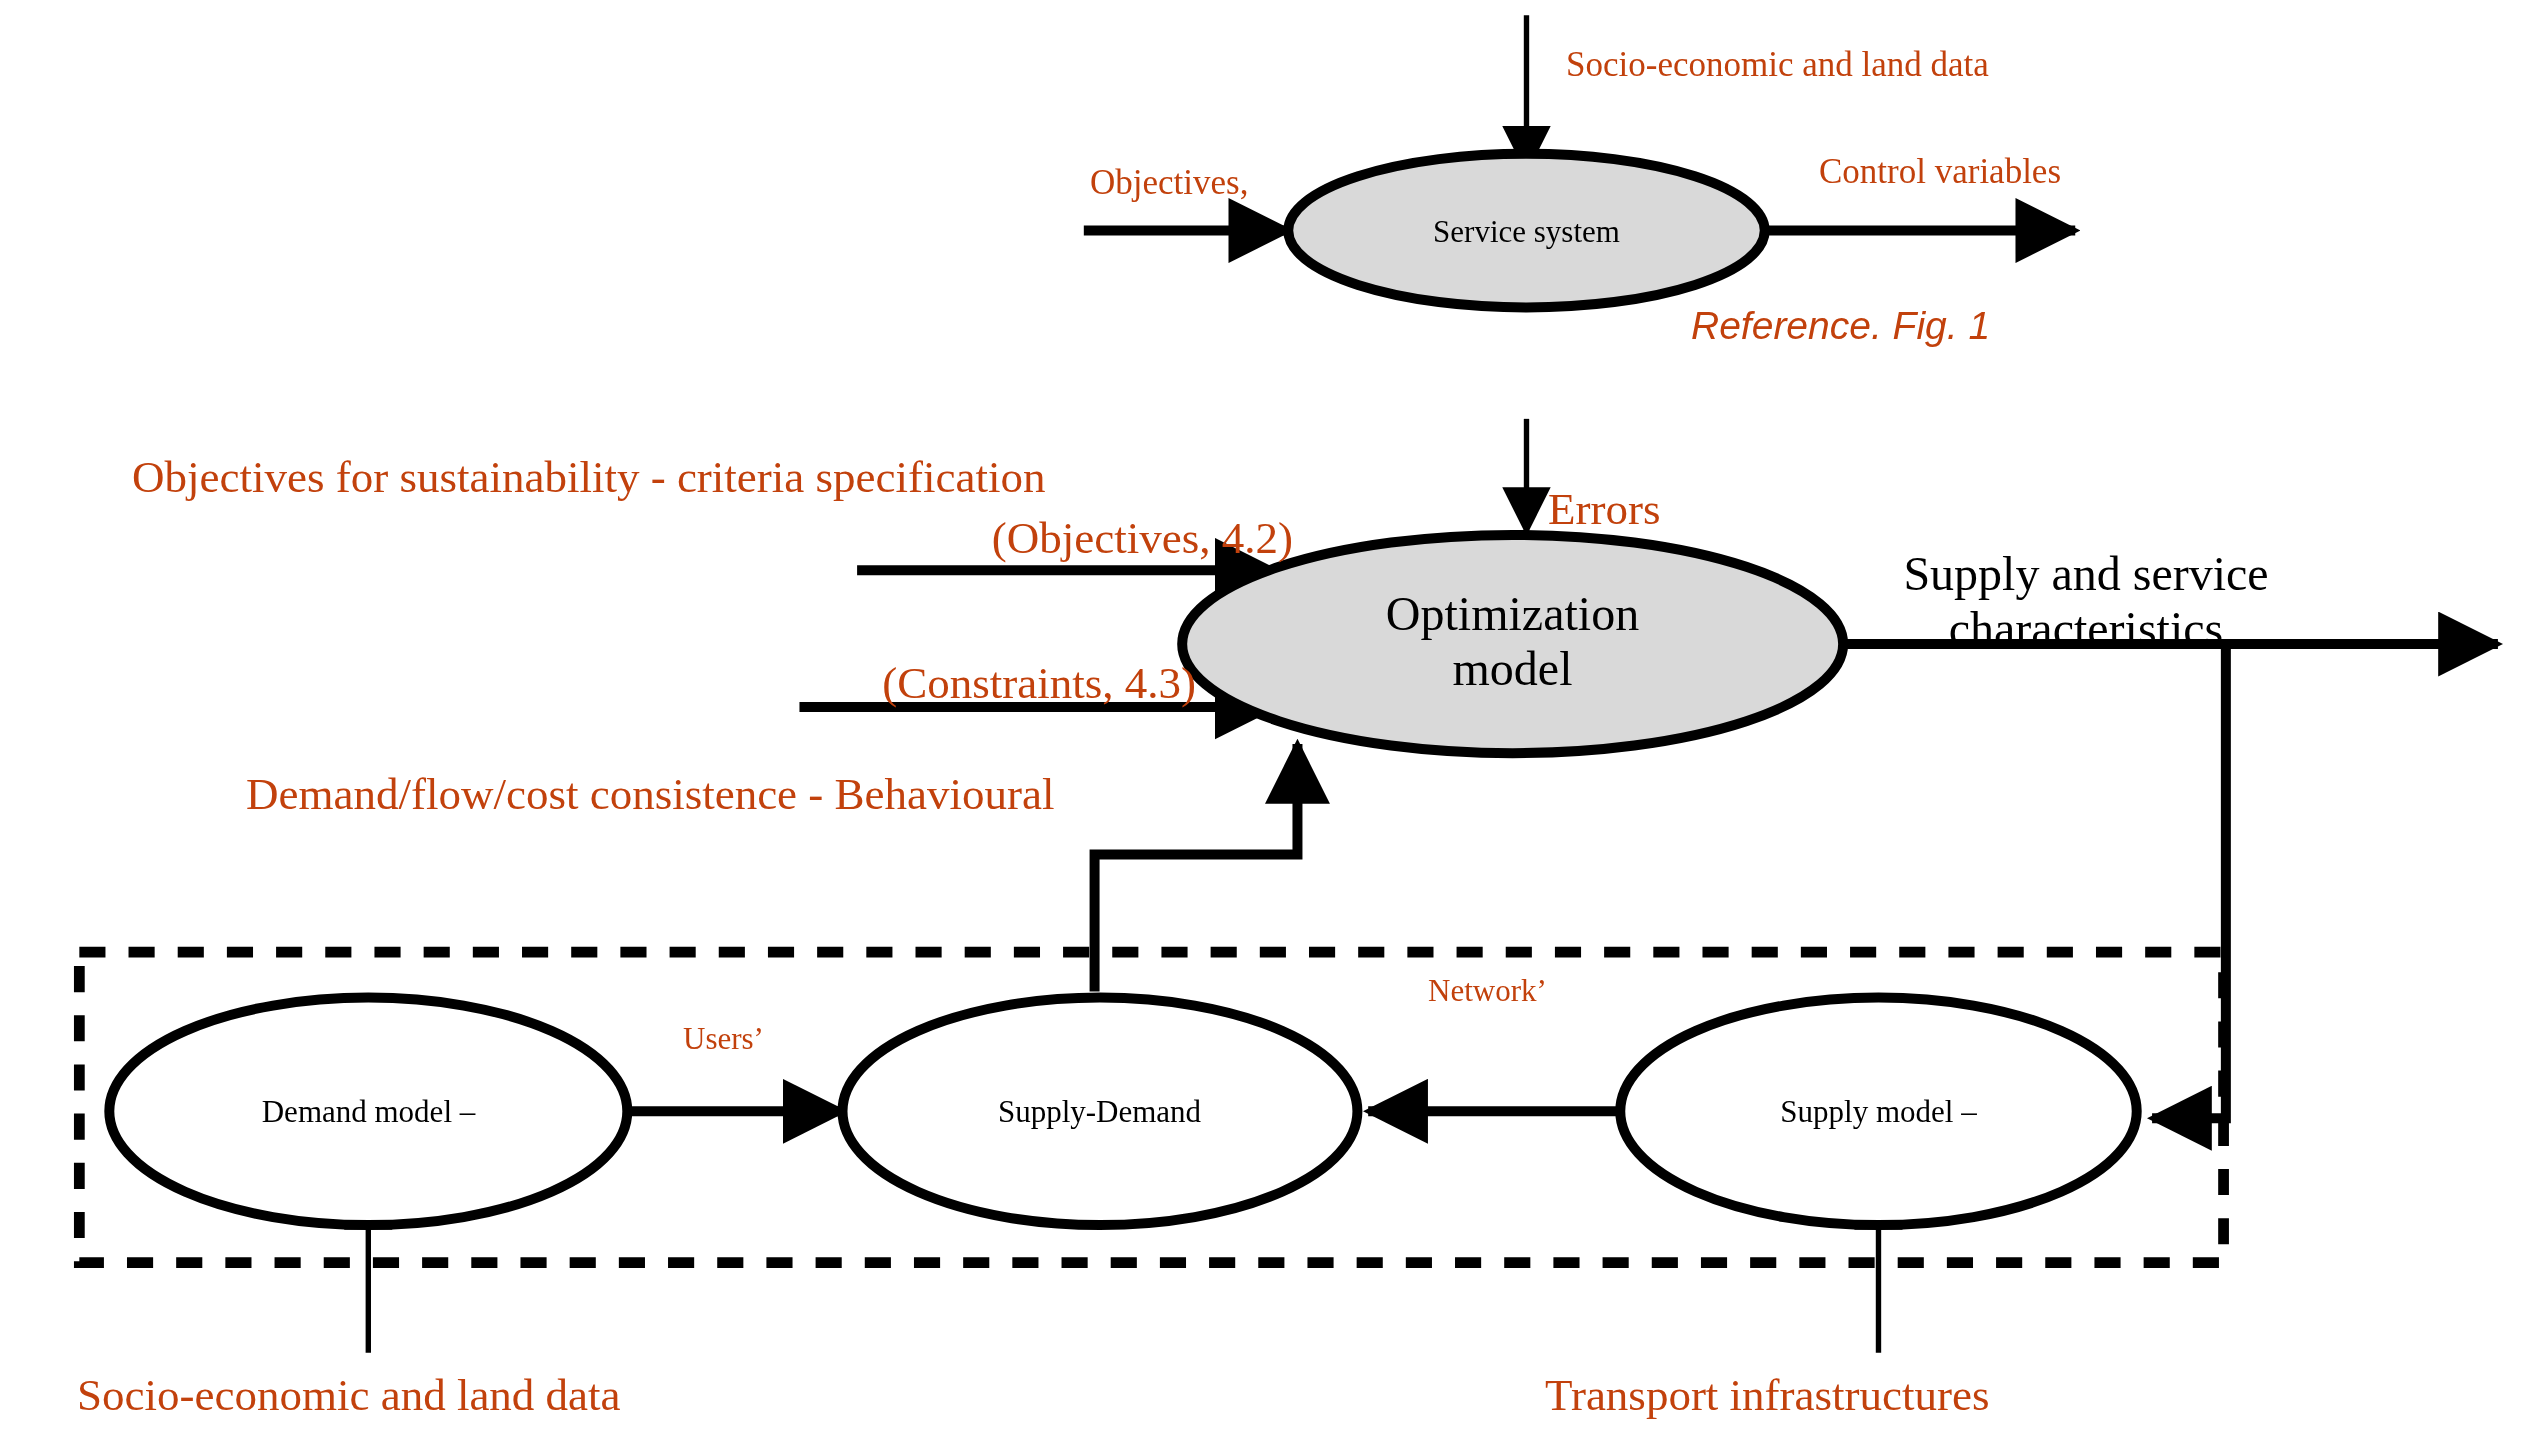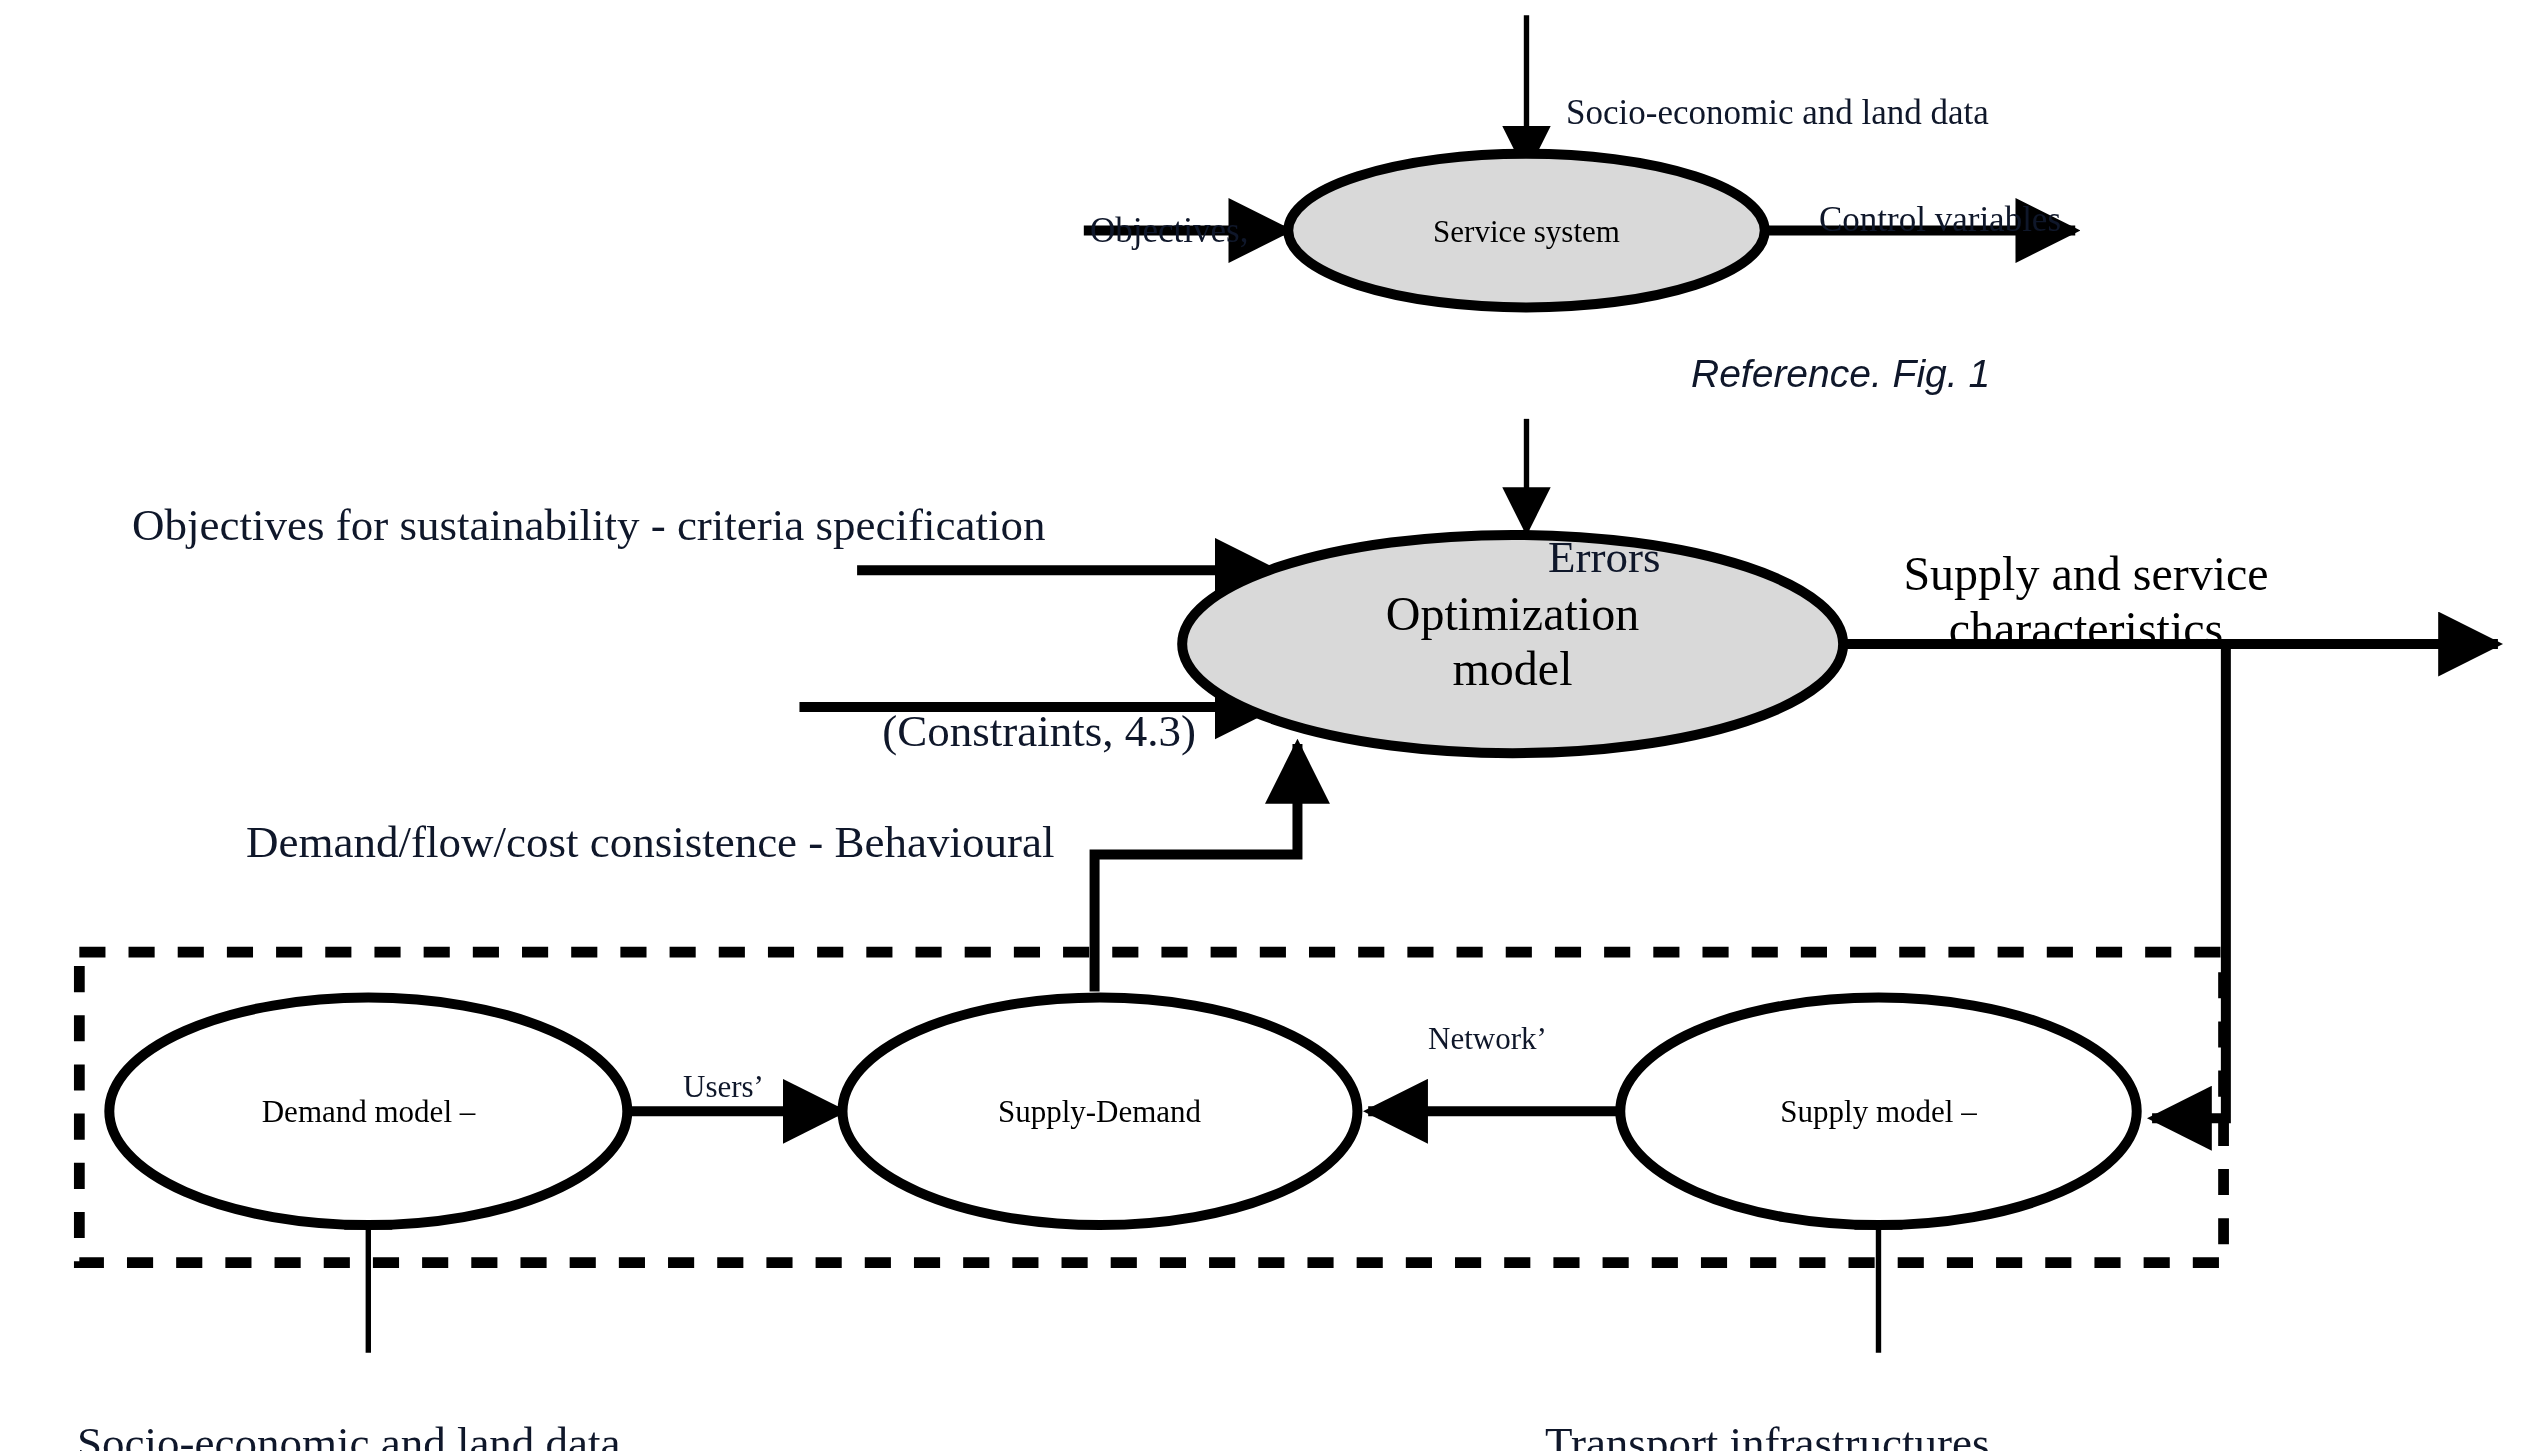--- a/index.html
+++ b/index.html
@@ -16,25 +16,24 @@
     overflow: hidden;
   }
   svg.layer {
     position: absolute;
     top: 0; left: 0;
     width: 2525px;
     height: 1451px;
   }
   .lbl {
     position: absolute;
-    color: #0f172a;
+    color: #c2410c;
     font-family: "Liberation Serif", "DejaVu Serif", serif;
     white-space: pre;
     line-height: 1.12;
-    margin-top: 48px;
   }
   .node-text {
     position: absolute;
     color: #000000;
     text-align: center;
     font-family: "Liberation Serif", "DejaVu Serif", serif;
     white-space: pre-line;
     line-height: 1.15;
   }
   .t-46  { font-size: 35px; }
@@ -111,20 +110,21 @@
   <div class="lbl t-46" style="left:1090px; top:163px;">Objectives,</div>
 
   <div class="lbl t-46" style="left:1819px; top:152px;">Control variables</div>
 
   <div class="node-text t-40" style="left:1296px; top:214px; width:461px;">Service system</div>
 
   <div class="lbl t-ital" style="left:1691px; top:304px;">Reference. Fig. 1</div>
 
   <div class="lbl t-58" style="left:132px; top:452px;">Objectives for sustainability - criteria specification</div>
 
+  <div class="lbl t-58 rgt" style="left:461px; top:513px; width:832px;">(Objectives, 4.2)</div>
 
 
   <div class="lbl t-58 rgt" style="left:430px; top:658px; width:766px;">(Constraints, 4.3)</div>
 
   <div class="lbl t-58" style="left:246px; top:769px;">Demand/flow/cost consistence - Behavioural</div>
 
   <div class="lbl t-58" style="left:1548px; top:484px;">Errors</div>
 
   <div class="node-text t-62" style="left:1282px; top:586px; width:461px;">Optimization
 model</div>

